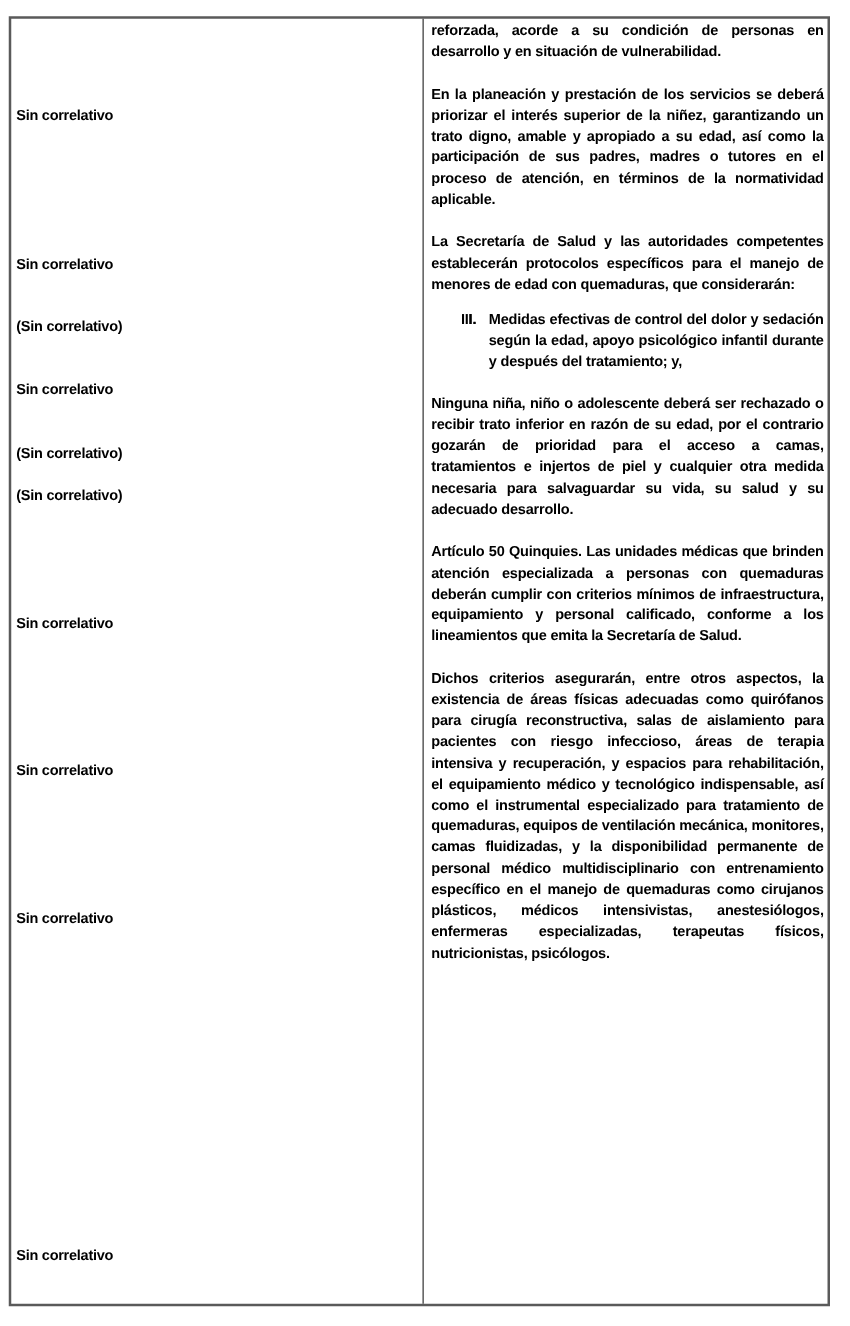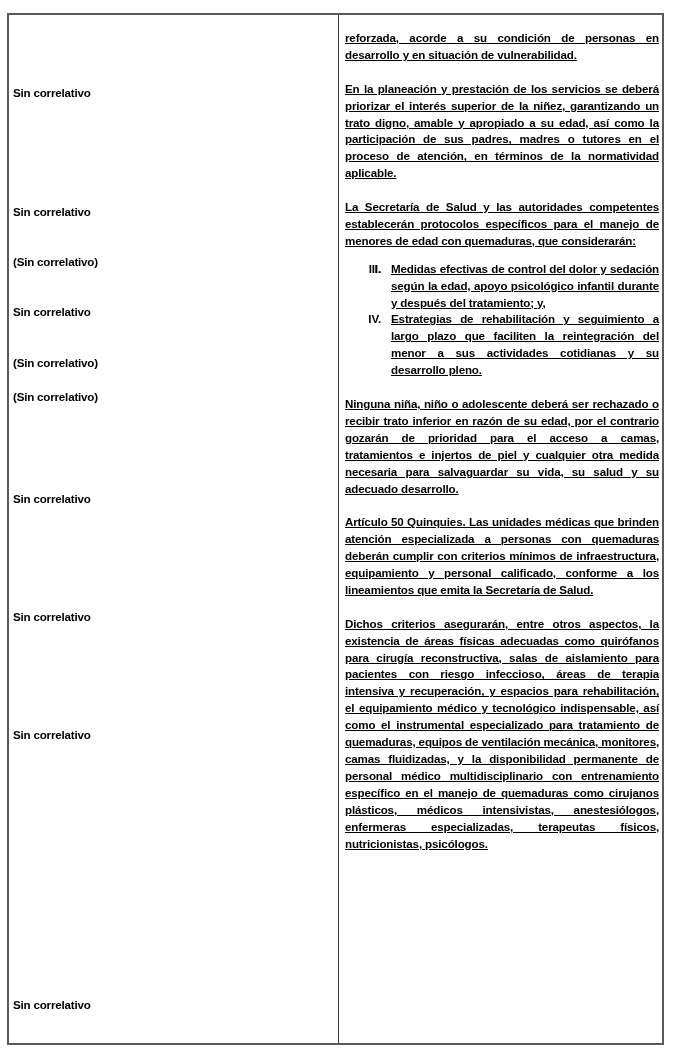--- a/index.html
+++ b/index.html
@@ -3,22 +3,22 @@
 <meta charset="utf-8">
 <style>
   html, body { margin: 0; padding: 0; background: #ffffff; }
   body { width: 680px; height: 1061px; position: relative; overflow: hidden;
          font-family: "Liberation Sans", "DejaVu Sans", sans-serif; color: #000; }
   .table { position: absolute; left: 7px; top: 13px; width: 657px; height: 1032px;
            border: 2px solid #5a5a5a; border-right-width: 2px; box-sizing: border-box; }
   .divider { position: absolute; left: 329px; top: 0; bottom: 0; width: 1px; background: #3a3a3a; }
   .left-label { position: absolute; left: 4px; font-size: 11.6px; font-weight: bold;
                 letter-spacing: -0.2px; white-space: nowrap; line-height: 14px; }
-  .right-col { position: absolute; left: 336px; top: 15px; width: 314px;
-               font-size: 11.6px; font-weight: bold; line-height: 16.9px; letter-spacing: -0.15px; text-decoration: underline; }
+  .right-col { position: absolute; left: 336px; top: 2px; width: 314px;
+               font-size: 11.6px; font-weight: bold; line-height: 16.9px; letter-spacing: -0.15px; }
   .para { text-align: justify; margin: 0 0 16.9px 0; }
   .para:last-child { margin-bottom: 0; }
   ol.roman { list-style: none; margin: 0 0 16.9px 0; padding: 0; }
   ol.roman li { position: relative; padding-left: 46px; text-align: justify; }
   ol.roman li .num { position: absolute; left: 0; width: 36px; text-align: right; }
 </style>
 </head>
 <body>
 
 <div class="table">
@@ -35,19 +35,18 @@
   <span class="left-label" style="top:713px">Sin correlativo</span>
   <span class="left-label" style="top:983px">Sin correlativo</span>
 
   <div class="right-col">
     <p class="para">reforzada, acorde a su condición de personas en desarrollo y en situación de vulnerabilidad.</p>
     <p class="para">En la planeación y prestación de los servicios se deberá priorizar el interés superior de la niñez, garantizando un trato digno, amable y apropiado a su edad, así como la participación de sus padres, madres o tutores en el proceso de atención, en términos de la normatividad aplicable.</p>
     <p class="para" style="margin-bottom:11px">La Secretaría de Salud y las autoridades competentes establecerán protocolos específicos para el manejo de menores de edad con quemaduras, que considerarán:</p>
     <ol class="roman">
       <li><span class="num">I.</span></li>
       <li><span class="num">III.</span><span>Medidas efectivas de control del dolor y sedación según la edad, apoyo psicológico infantil durante y después del tratamiento; y,</span></li>
-      <li><span class="num">IV.</span><span>Estrategias de rehabilitación y seguimiento a largo plazo que faciliten la reintegración del menor a sus actividades cotidianas y su desarrollo pleno.</span></li>
     </ol>
     <p class="para">Ninguna niña, niño o adolescente deberá ser rechazado o recibir trato inferior en razón de su edad, por el contrario gozarán de prioridad para el acceso a camas, tratamientos e injertos de piel y cualquier otra medida necesaria para salvaguardar su vida, su salud y su adecuado desarrollo.</p>
     <p class="para">Artículo 50 Quinquies. Las unidades médicas que brinden atención especializada a personas con quemaduras deberán cumplir con criterios mínimos de infraestructura, equipamiento y personal calificado, conforme a los lineamientos que emita la Secretaría de Salud.</p>
     <p class="para">Dichos criterios asegurarán, entre otros aspectos, la existencia de áreas físicas adecuadas como quirófanos para cirugía reconstructiva, salas de aislamiento para pacientes con riesgo infeccioso, áreas de terapia intensiva y recuperación, y espacios para rehabilitación, el equipamiento médico y tecnológico indispensable, así como el instrumental especializado para tratamiento de quemaduras, equipos de ventilación mecánica, monitores, camas fluidizadas, y la disponibilidad permanente de personal médico multidisciplinario con entrenamiento específico en el manejo de quemaduras como cirujanos plásticos, médicos intensivistas, anestesiólogos, enfermeras especializadas, terapeutas físicos, nutricionistas, psicólogos.</p>
   </div>
 </div>
 
 </body></html>

